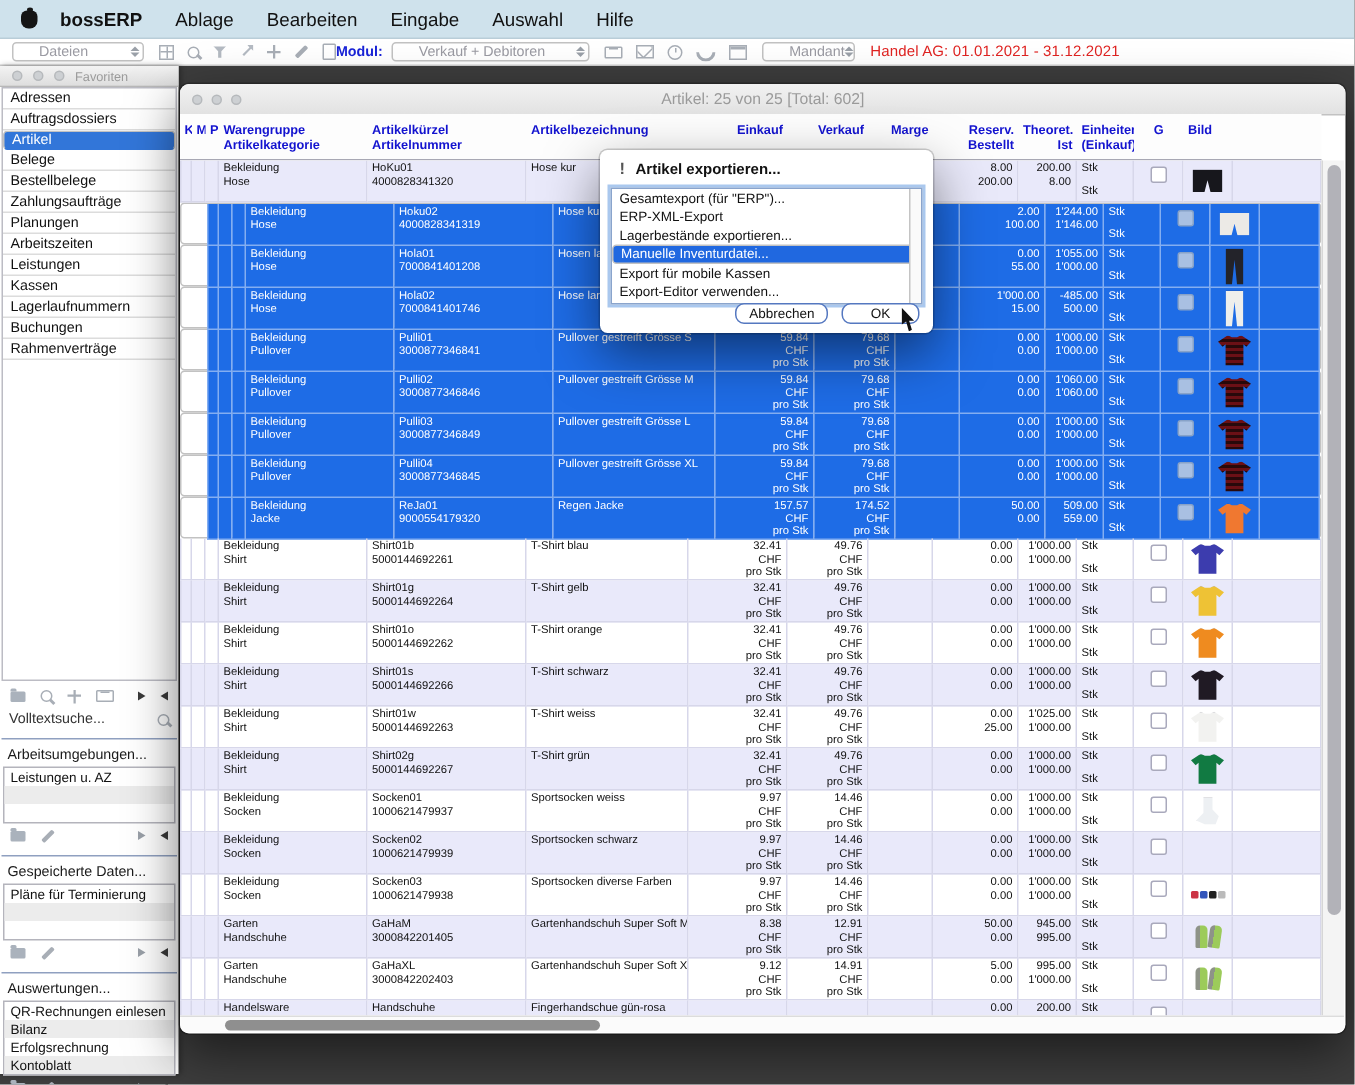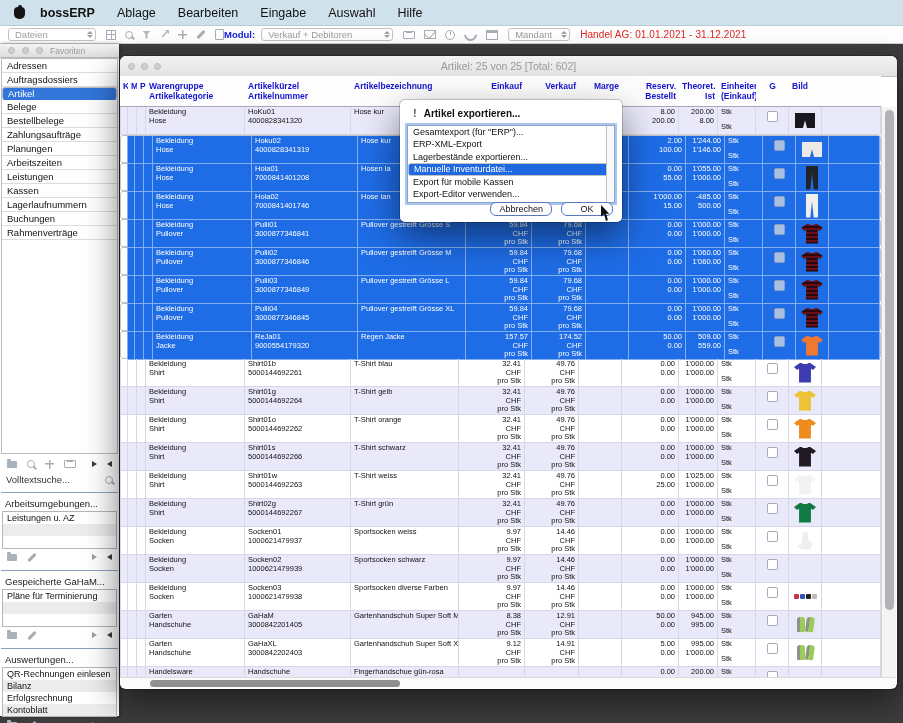--- a/index.html
+++ b/index.html
@@ -9,21 +9,21 @@
   .menubar{position:absolute;left:0;top:0;width:903px;height:26px;background:#cfe2ec;
            border-bottom:1px solid #b9cdd8;display:flex;align-items:center;padding-left:14px;box-sizing:border-box;font-size:12.5px;color:#111}
   .apple{width:11px;height:12px;background:#151515;border-radius:4px 4px 5px 5px;margin-right:4px;position:relative}
   .apple::before{content:"";position:absolute;width:4px;height:3px;background:#151515;border-radius:50%;top:-2px;left:4px}
   .mitem{padding:0 11px}
   .mitem.b{font-weight:bold}
   
   .toolbar{position:absolute;left:0;top:26px;width:903px;height:18px;background:#fff;border-bottom:1px solid #cfcfcf;
            display:flex;align-items:center;box-sizing:border-box;font-size:9.5px}
   .sel{height:13px;border:1px solid #c2c2c2;border-radius:3px;background:#fff;display:flex;align-items:center;
-       padding-left:6px;color:#9a9aa2;box-sizing:border-box}
+       padding-left:17px;color:#9a9aa2;box-sizing:border-box}
   .stp{width:9px;height:11px;margin-left:auto;margin-right:1px;display:flex;flex-direction:column;align-items:center;justify-content:center;gap:1px}
   .stp i{width:0;height:0;border-left:3px solid transparent;border-right:3px solid transparent}
   .stp i.up{border-bottom:3px solid #9aa0a8}
   .stp i.dn{border-top:3px solid #9aa0a8}
   .modul{color:#1822d8;font-weight:bold;}
   .period{color:#e02321;font-weight:normal;font-size:10px;margin-left:10px;letter-spacing:.1px}
   .icongrp{display:flex;align-items:center;gap:9px;margin-left:10px}
   
   .ic{display:inline-block;position:relative}
   .ic-grid{width:8px;height:8px;border:1px solid #a8aeb6;
@@ -230,21 +230,21 @@
         <span class="grp">
           <span class="ic ic-folder"></span>
           <span class="ic ic-pencil"></span>
         </span>
         <span class="grp">
           <span class="ic ic-play"></span>
           <span class="ic ic-back dark"></span>
         </span>
       </div>
       <div class="sep"></div>
-      <div class="seclabel">Gespeicherte GaHaM...</div>
+      <div class="seclabel">Gespeicherte Daten...</div>
       <div class="secbox">
         <div class="secitem">Pläne für Terminierung</div>
         <div class="secitem"></div>
         <div class="secitem"></div>
       </div>
       <div class="irow">
         <span class="grp">
           <span class="ic ic-folder"></span>
           <span class="ic ic-pencil"></span>
         </span>

